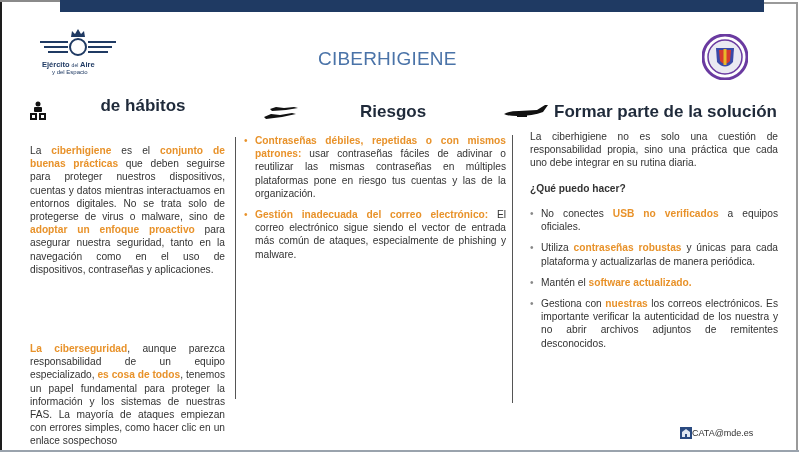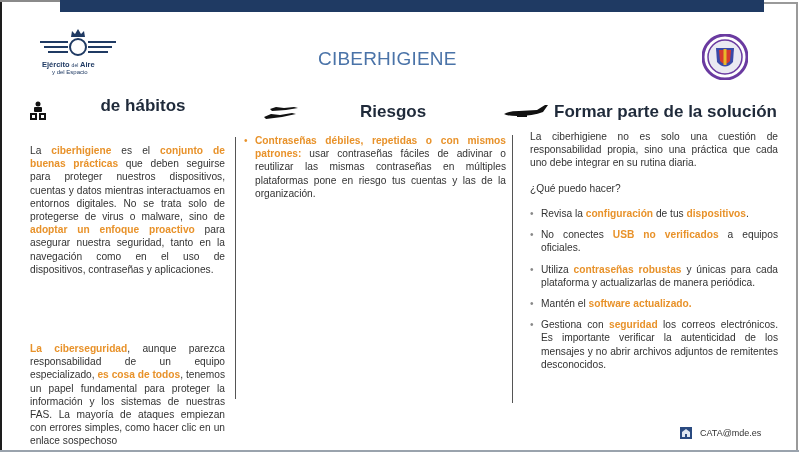--- a/index.html
+++ b/index.html
@@ -47,24 +47,24 @@
   .p2 { top:294px;margin-top:48px; }
 
   .col2 { left:244px; width:262px; }
   .col3 { left:530px; width:248px; }
   ul.bul { list-style:none; margin:0; padding:0; }
   ul.bul li { position:relative; padding-left:11px; margin-bottom:8px; }
   ul.bul li::before { content:"•"; position:absolute; left:0; top:0; color:#888; }
   .col2 ul.bul li::before { color:#e8922a; }
   .c2list { top:134px; }
   .c3p { top:130px; }
-  .c3q { top:182px; }
+  .c3q { top:182px;font-weight:bold; }
   .c3list { top:207px; }
 
-  .contact { position:absolute; left:680px; top:427px; font-size:9px; color:#333; display:flex; align-items:center; gap:8px; }
+  .contact { position:absolute; left:680px; top:427px; font-size:9px; color:#333; display:flex; align-items:center; }
   .contact .ci { width:12px; height:12px; }
 </style>
 </head>
 <body>
 
 <div class="frame-left"></div>
 <div class="frame-top-left"></div>
 <div class="top-bar"></div>
 <div class="frame-top-right"></div>
 <div class="frame-right"></div>
@@ -120,41 +120,41 @@
 
 <svg class="icon-fighters" viewBox="0 0 48 18">
   <path d="M8 5 L14 3 L22 4 L32 3 L36 4 L24 6 L10 7 Z" fill="#111"></path>
   <path d="M2 13 L9 10 L18 11 L30 9 L34 10 L20 13 L4 15 Z" fill="#111"></path>
 </svg>
 <div class="col-title t2">Riesgos</div>
 
 <div class="txt col2 c2list">
   <ul class="bul">
     <li><span class="hl">Contraseñas débiles, repetidas o con mismos patrones:</span><span> usar contraseñas fáciles de adivinar o reutilizar las mismas contraseñas en múltiples plataformas pone en riesgo tus cuentas y las de la organización.</span></li>
+    <li><span class="hl">Gestión inadecuada del correo electrónico:</span><span> El correo electrónico sigue siendo el vector de entrada más común de ataques, especialmente de phishing y malware.</span></li>
   </ul>
 </div>
 
 <div class="divider div2"></div>
 
 <svg class="icon-transport" viewBox="0 0 46 14">
   <path d="M1 10 Q6 7 16 7 L34 6 L42 1 L45 1 L40 8 Q30 12 14 12 Q4 12 1 10 Z" fill="#111"></path>
   <rect x="14" y="10" width="10" height="3" fill="#111"></rect>
 </svg>
 <div class="col-title t3">Formar parte de la solución</div>
 
 <div class="txt col3 c3p">La ciberhigiene no es solo una cuestión de responsabilidad propia, sino una práctica que cada uno debe integrar en su rutina diaria.</div>
 <div class="txt col3 c3q">¿Qué puedo hacer?</div>
 
 <div class="txt col3 c3list">
   <ul class="bul">
-    <li><span>Revisa la </span><span class="hl">configuración</span><span> de tus </span><span class="hl">dispositivos</span><span>.</span></li>
     <li><span>No conectes </span><span class="hl">USB no verificados</span><span> a equipos oficiales.</span></li>
     <li><span>Utiliza </span><span class="hl">contraseñas robustas</span><span> y únicas para cada plataforma y actualizarlas de manera periódica.</span></li>
     <li><span>Mantén el </span><span class="hl">software actualizado.</span></li>
-    <li><span>Gestiona con </span><span class="hl">seguridad</span><span> los correos electrónicos. Es importante verificar la autenticidad de los mensajes y no abrir archivos adjuntos de remitentes desconocidos.</span></li>
+    <li><span>Gestiona con </span><span class="hl">nuestras</span><span> los correos electrónicos. Es importante verificar la autenticidad de los nuestra y no abrir archivos adjuntos de remitentes desconocidos.</span></li>
   </ul>
 </div>
 
 <div class="contact">
   <svg class="ci" viewBox="0 0 12 12">
     <rect x="0" y="0" width="12" height="12" fill="#2a4a80"></rect>
     <path d="M2 10 L2 5 L6 2 L10 5 L10 10 Z" fill="#dfe7f2"></path>
     <rect x="5" y="7" width="2" height="3" fill="#2a4a80"></rect>
   </svg>
   <span>CATA@mde.es</span>

